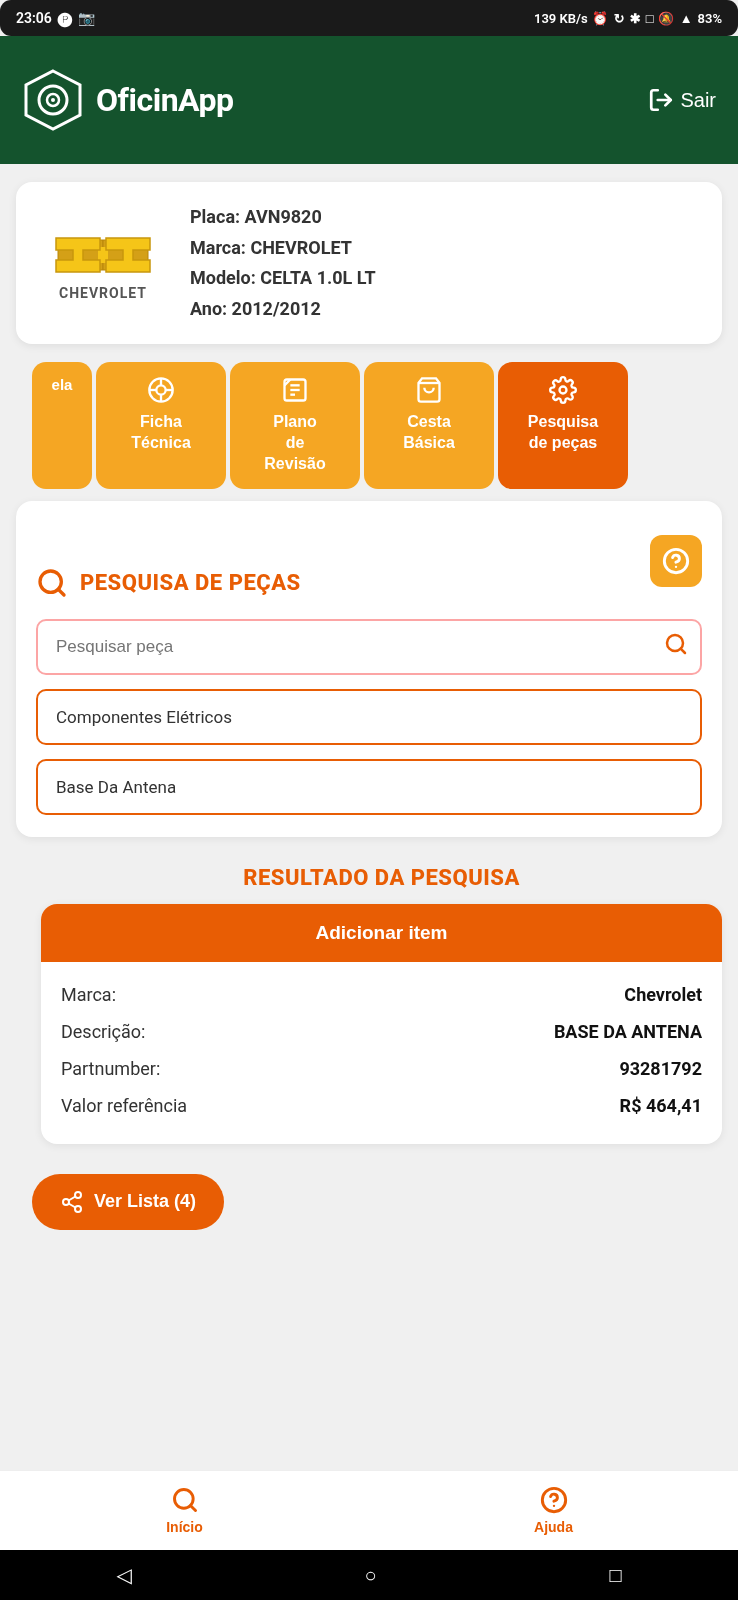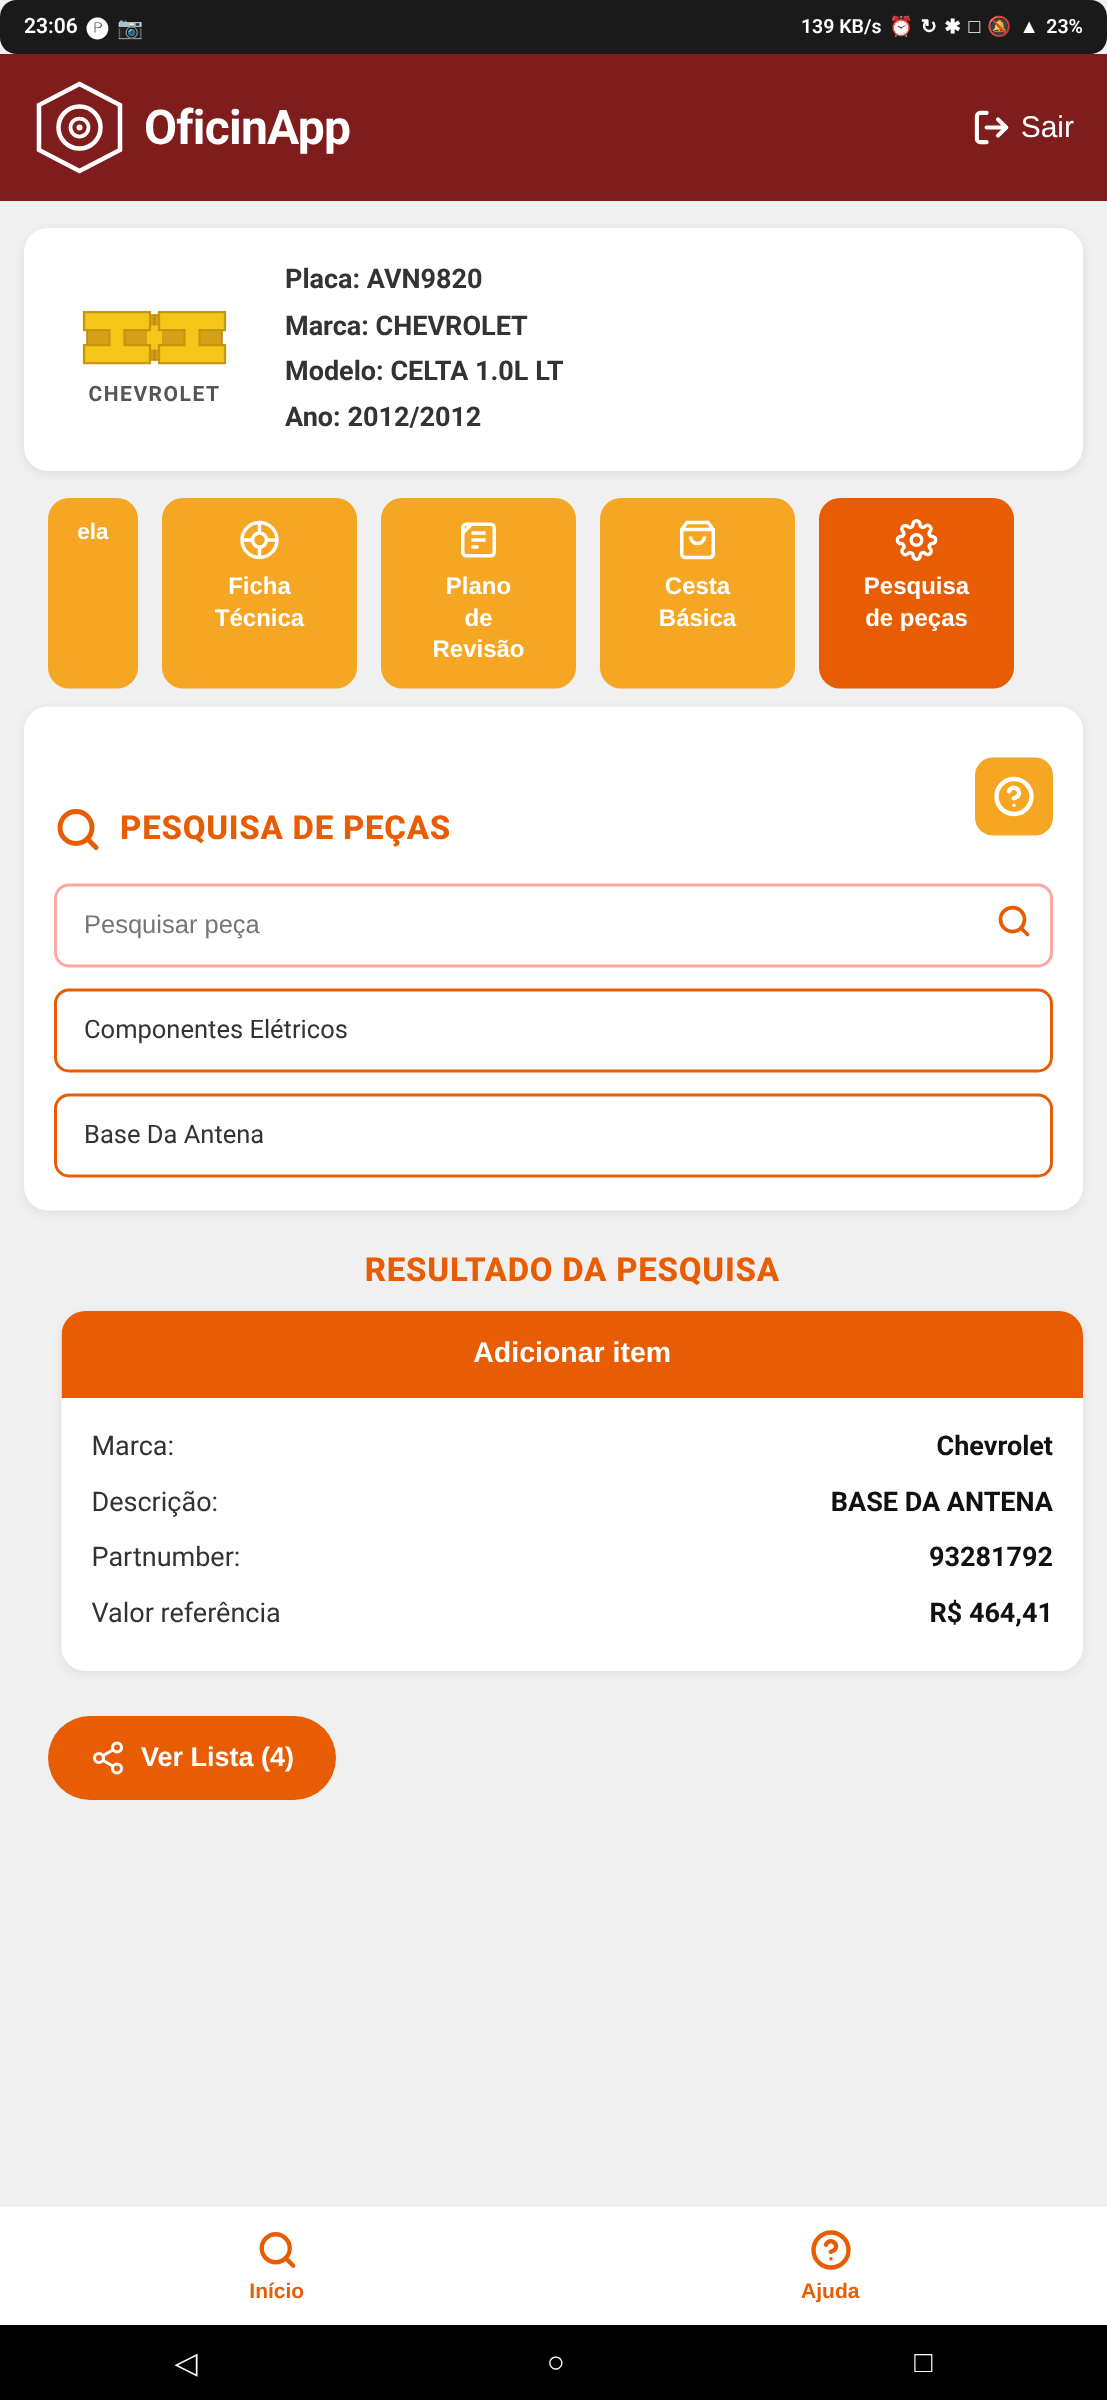--- a/index.html
+++ b/index.html
@@ -24,26 +24,26 @@
       font-size: 14px;
       font-weight: 600;
       height: 36px;
       border-radius: 11px;
     }
     .status-left { display: flex; align-items: center; gap: 6px; }
     .status-right { display: flex; align-items: center; gap: 5px; font-size: 13px; }
 
     
     .header {
-      background: #7f1d1d;
+      background: #14532d;
       display: flex;
       align-items: center;
       justify-content: space-between;
       padding: 14px 22px;
-      height: 98px;
+      height: 128px;
     }
     .header-logo {
       display: flex;
       align-items: center;
       gap: 12px;
     }
     .logo-icon {
       width: 62px;
       height: 62px;
     }
@@ -100,21 +100,21 @@
       font-size: 18px;
       color: #333;
       line-height: 1.7;
     }
     .vehicle-info span { font-weight: 700; }
 
     
     .nav-tabs-wrapper {
       overflow-x: auto;
       display: flex;
-      gap: 16px;
+      gap: 4px;
       padding: 18px 0 12px 16px;
       scrollbar-width: none;
     }
     .nav-tabs-wrapper::-webkit-scrollbar { display: none; }
     .nav-tab {
       background: #F5A623;
       border-radius: 14px;
       padding: 14px 18px;
       display: flex;
       flex-direction: column;
@@ -355,21 +355,21 @@
     <span>📷</span>
   </div>
   <div class="status-right">
     <span>139 KB/s</span>
     <span>⏰</span>
     <span>↻</span>
     <span>✱</span>
     <span>□</span>
     <span>🔕</span>
     <span>▲</span>
-    <span>23%</span>
+    <span>83%</span>
   </div>
 </div>
 
 <div class="header">
   <div class="header-logo">
 
     <svg class="logo-icon" viewBox="0 0 62 62" fill="none">
       <polygon points="31,2 58,16 58,46 31,60 4,46 4,16" fill="none" stroke="white" stroke-width="3"></polygon>
       <circle cx="31" cy="31" r="14" fill="none" stroke="white" stroke-width="3"></circle>
       <circle cx="31" cy="31" r="6" fill="none" stroke="white" stroke-width="2.5"></circle>

